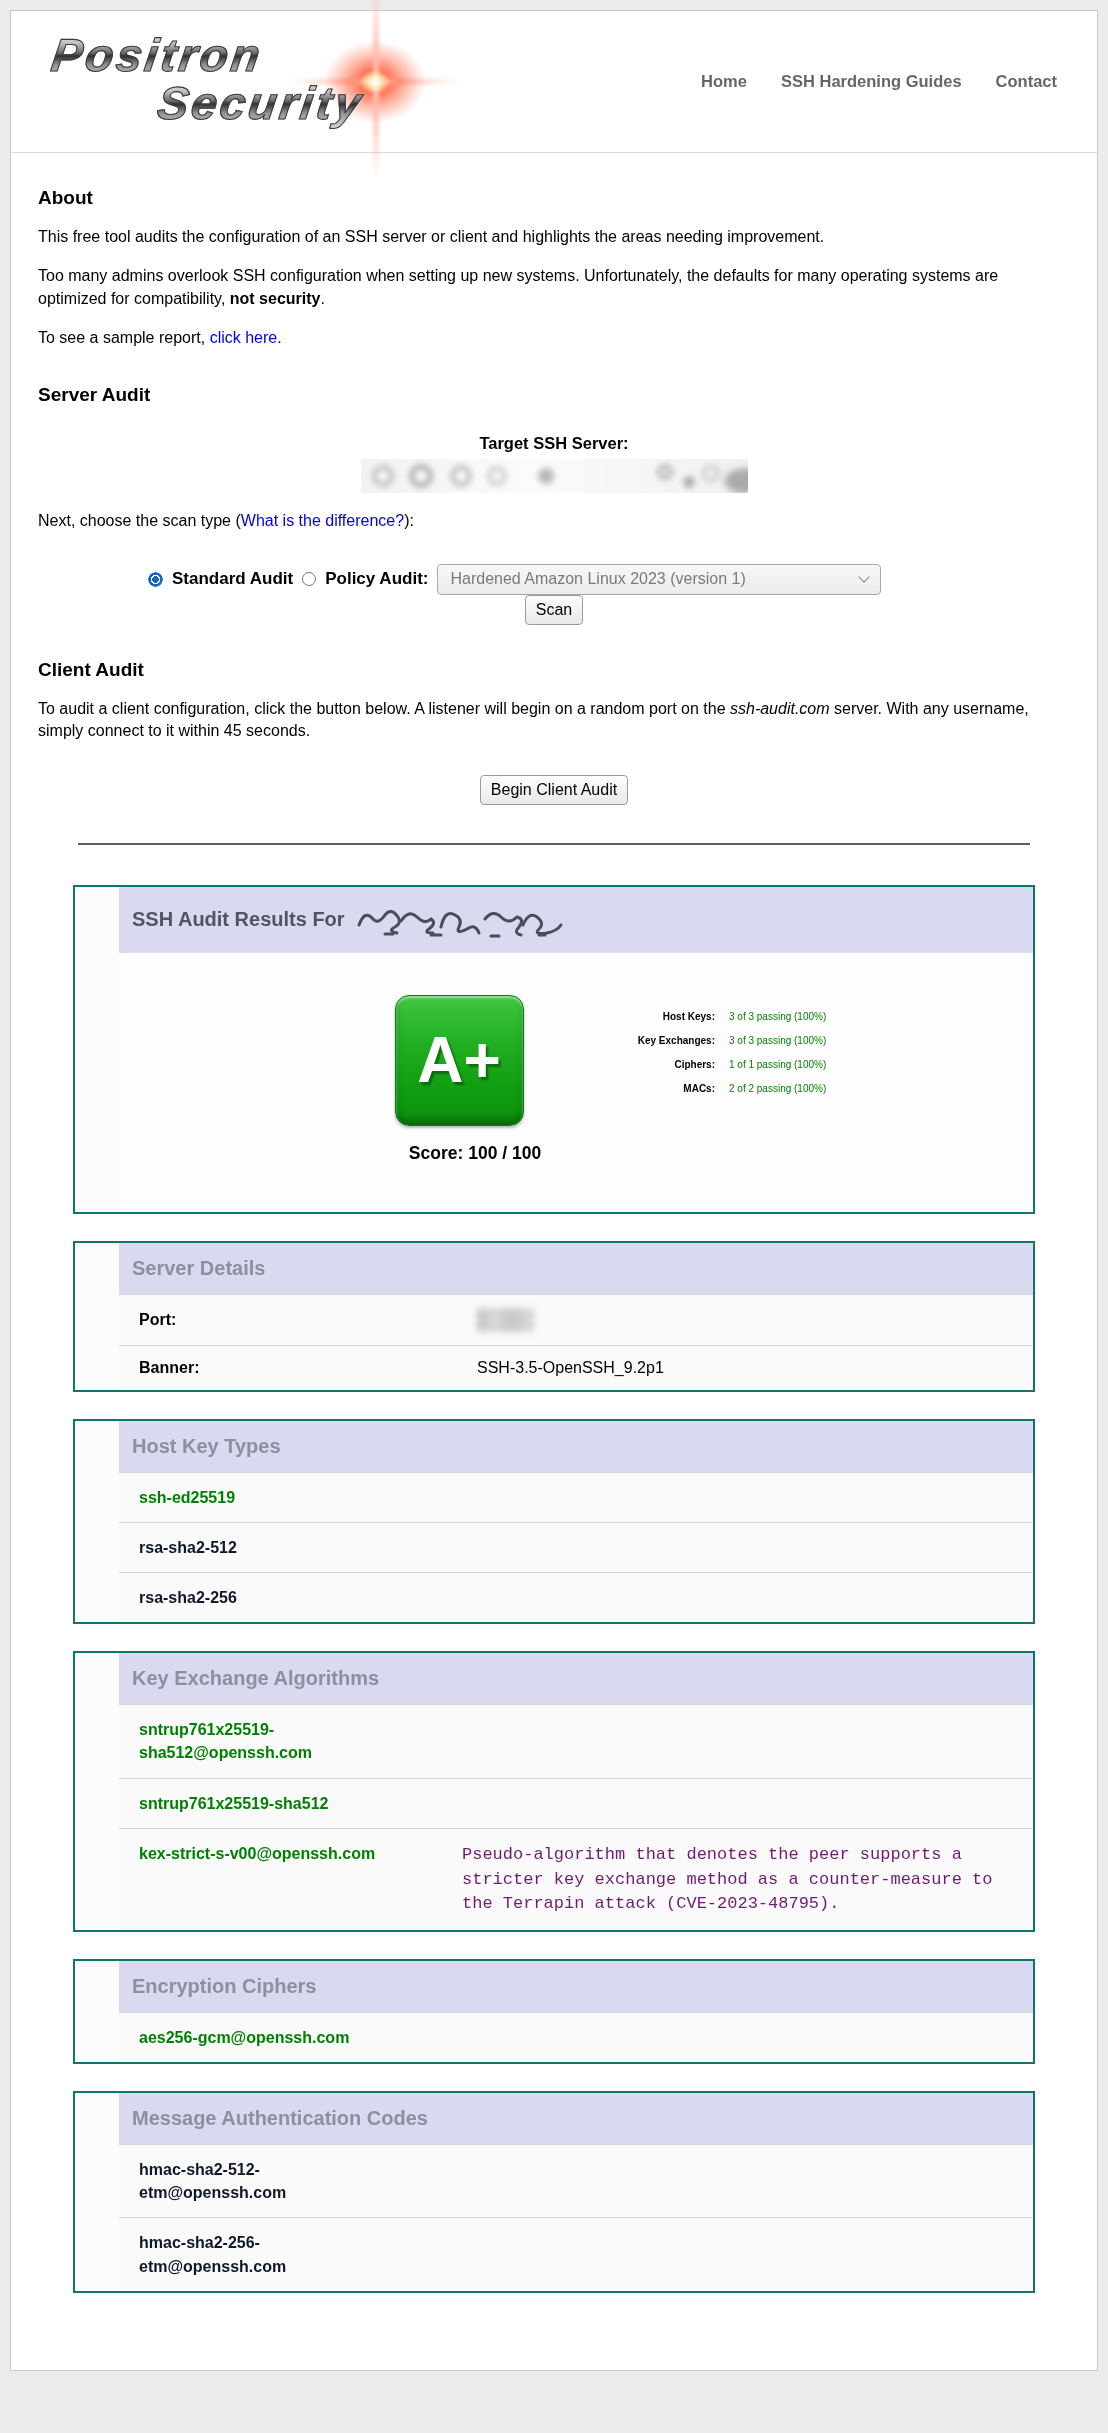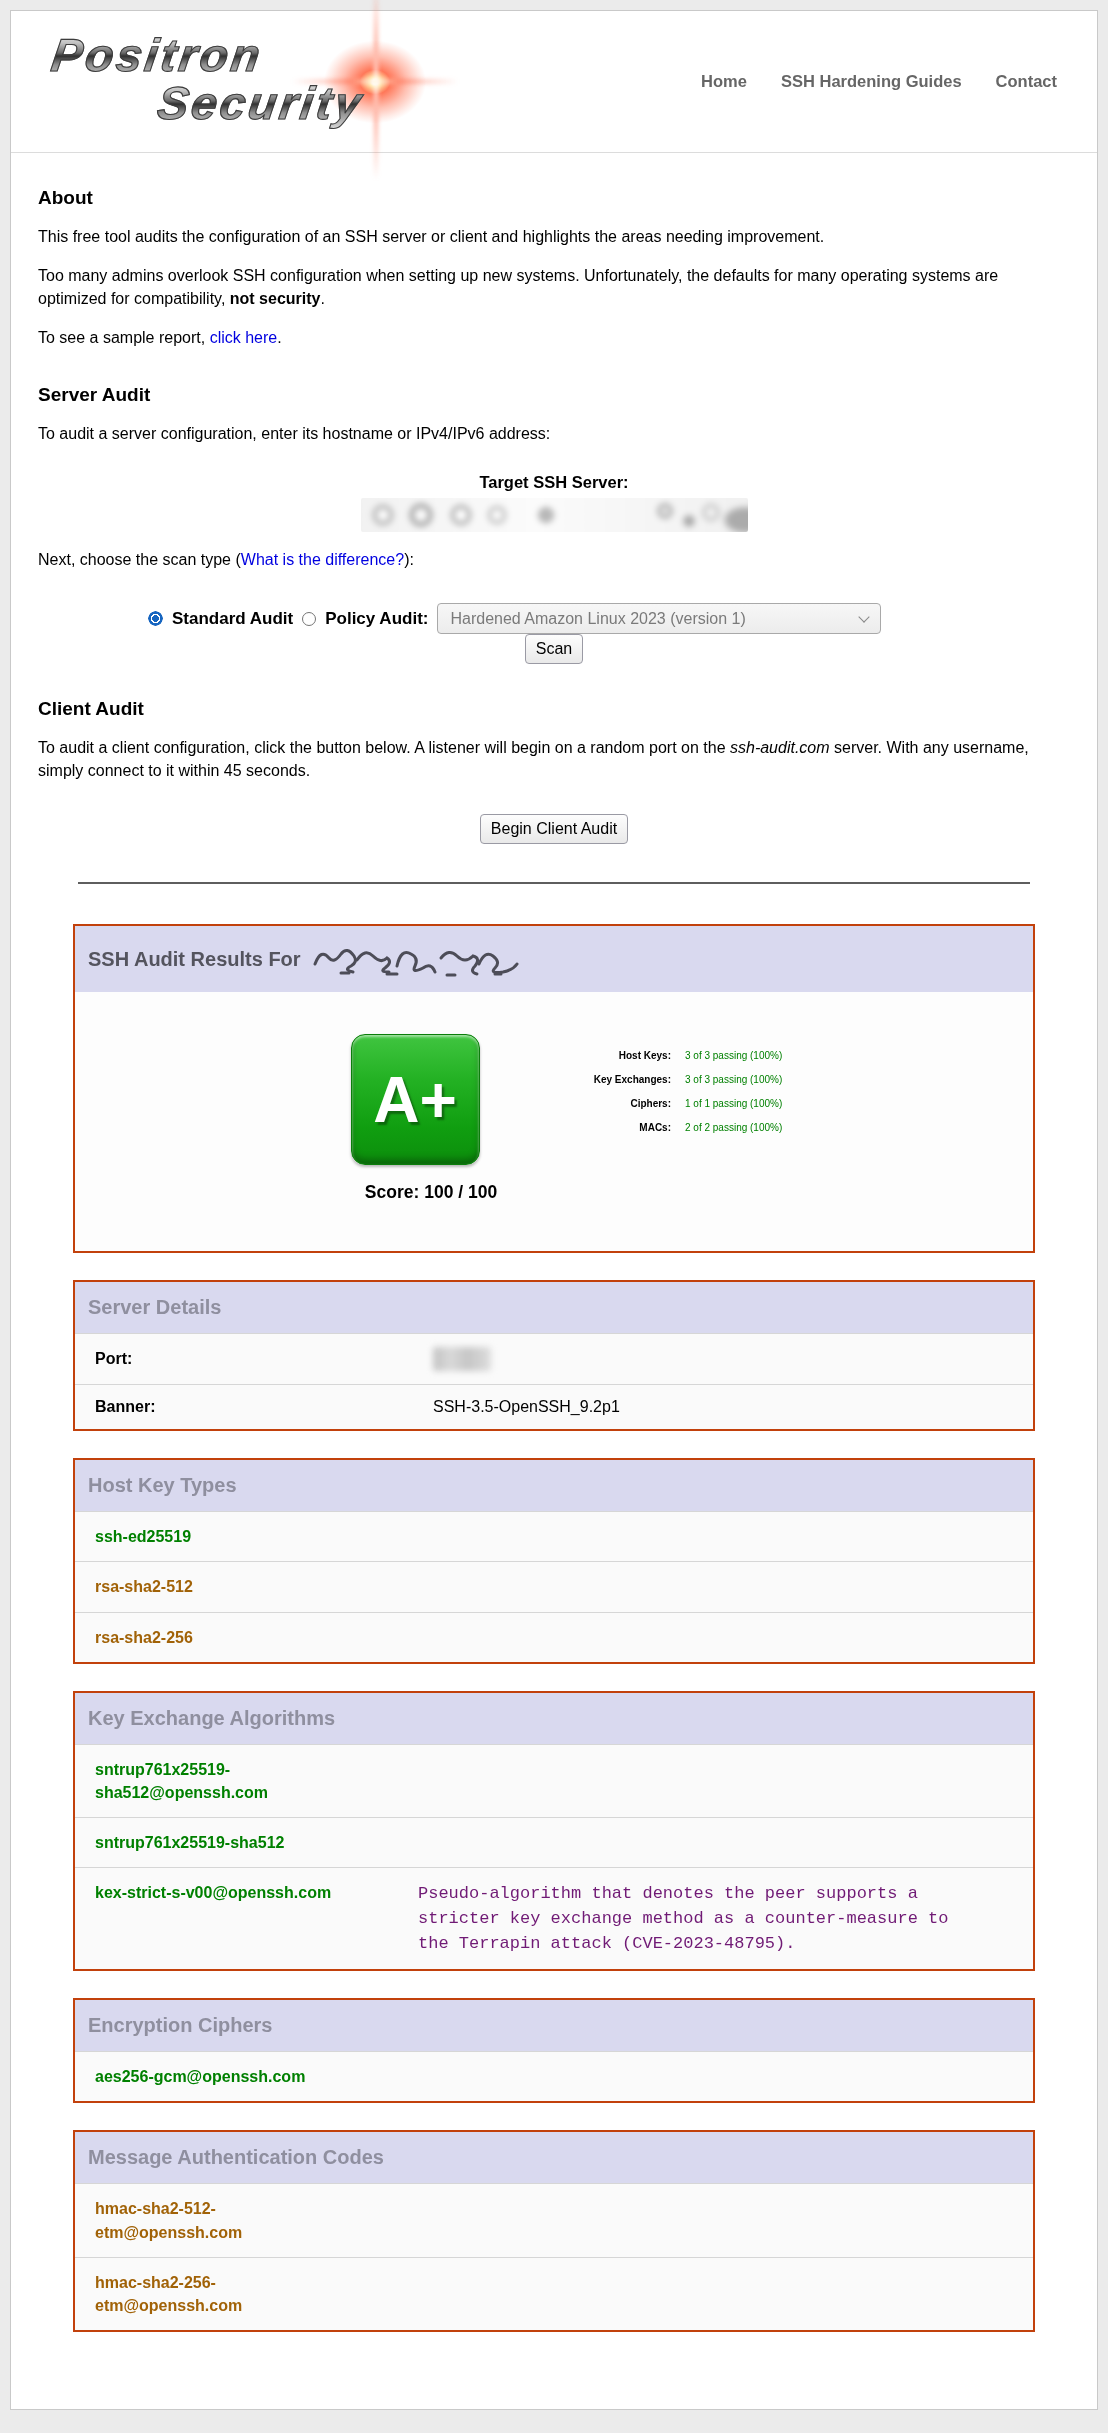--- a/index.html
+++ b/index.html
@@ -79,21 +79,21 @@
   .center-row { text-align: center; }
   .btn { display: inline-block; background: linear-gradient(#fdfdfd, #e9e9e9); border: 1px solid #9a9aa4;
          border-radius: 4px; padding: 5px 10px; font-size: 16px; color: #000; cursor: pointer; }
   .scan-row { }
   .begin-row { margin: 32px 0 38px; }
 
   hr.sep { border: none; border-top: 2px solid #5e5e5e; width: 952px; margin: 38px auto 40px; }
 
   
   .panels { margin: 0 35px; }
-  .panel { border: 2px solid #c2410c; margin-bottom: 27px; background: #fbfbfb; }
+  .panel { border: 2px solid #0f766e; margin-bottom: 27px; background: #fbfbfb; padding-left: 44px; }
   .panel-header { background: #d9d9ef; padding: 14px 13px; font-size: 20px; font-weight: bold; color: #8f8f9f; }
   .panel-header.emph { color: #54545e; display: flex; align-items: center; gap: 10px; }
 
   .results-body { background: #fdfdfd; display: flex; padding: 42px 0 48px; }
   .grade-col { margin-left: 274px; width: 132px; display: flex; flex-direction: column; align-items: center; }
   .grade-badge { width: 129px; height: 131px; border-radius: 14px;
       background: linear-gradient(180deg, #40c540 0%, #23b123 35%, #109e10 72%, #0c8e0c 100%);
       border: 1px solid #0a7e0a;
       box-shadow: inset 0 2px 3px rgba(255,255,255,.55), inset 0 -5px 7px rgba(0,0,0,.28), 0 2px 3px rgba(0,0,0,.28);
       display: flex; align-items: center; justify-content: center;
@@ -107,21 +107,21 @@
   .detail-row { display: flex; padding: 13px 20px; background: #fafafa; border-top: 1px solid #d6d6d6; font-size: 16px; align-items: center; }
   .panel .detail-row:first-of-type, .panel .algo-row:first-of-type { border-top: none; }
   .detail-label { width: 338px; font-weight: bold; flex-shrink: 0; }
   .redacted-blob { display: inline-block; height: 24px; border-radius: 3px; vertical-align: middle;
       background: linear-gradient(90deg, #c2c2c2, #d9d9d9 30%, #c6c6c6 60%, #dddddd); filter: blur(3px); }
   .blob-ip { width: 128px; } .blob-port { width: 58px; }
 
   .algo-row { display: flex; padding: 13px 20px; background: #fafafa; border-top: 1px solid #d6d6d6;
               font-size: 16px; font-weight: bold; }
   .algo-name { width: 323px; flex-shrink: 0; white-space: pre-line; line-height: 1.45; }
-  .good { color: #008000; } .neutral { color: #a16207; }
+  .good { color: #008000; } .neutral { color: #0f172a; }
   .algo-note { font-weight: normal; font-size: 17px; max-width: 532px; line-height: 1.45; color: #701a75; padding-top: 1px; font-family: Liberation Mono, monospace; }
   .scribble { margin-top: 2px; }
 </style>
 </head>
 <body>
 
 <div class="main-card">
 
   <header class="site-header">
     <div class="logo">
@@ -137,21 +137,20 @@
   </header>
 
   <div class="content">
 
     <h2 class="sec">About</h2>
     <p>This free tool audits the configuration of an SSH server or client and highlights the areas needing improvement.</p>
     <p><span>Too many admins overlook SSH configuration when setting up new systems. Unfortunately, the defaults for many operating systems are optimized for compatibility, </span><span class="bd">not security</span><span>.</span></p>
     <p><span>To see a sample report, </span><a href="#" class="link">click here</a><span>.</span></p>
 
     <h2 class="sec">Server Audit</h2>
-    <p>To audit a server configuration, enter its hostname or IPv4/IPv6 address:</p>
 
     <div class="target-row">
       <span class="target-label">Target SSH Server:</span>
       <div class="blur-input">
         <div class="blur-tex"></div>
       </div>
     </div>
 
     <p><span>Next, choose the scan type (</span><a href="#" class="link">What is the difference?</a><span>):</span></p>
 

